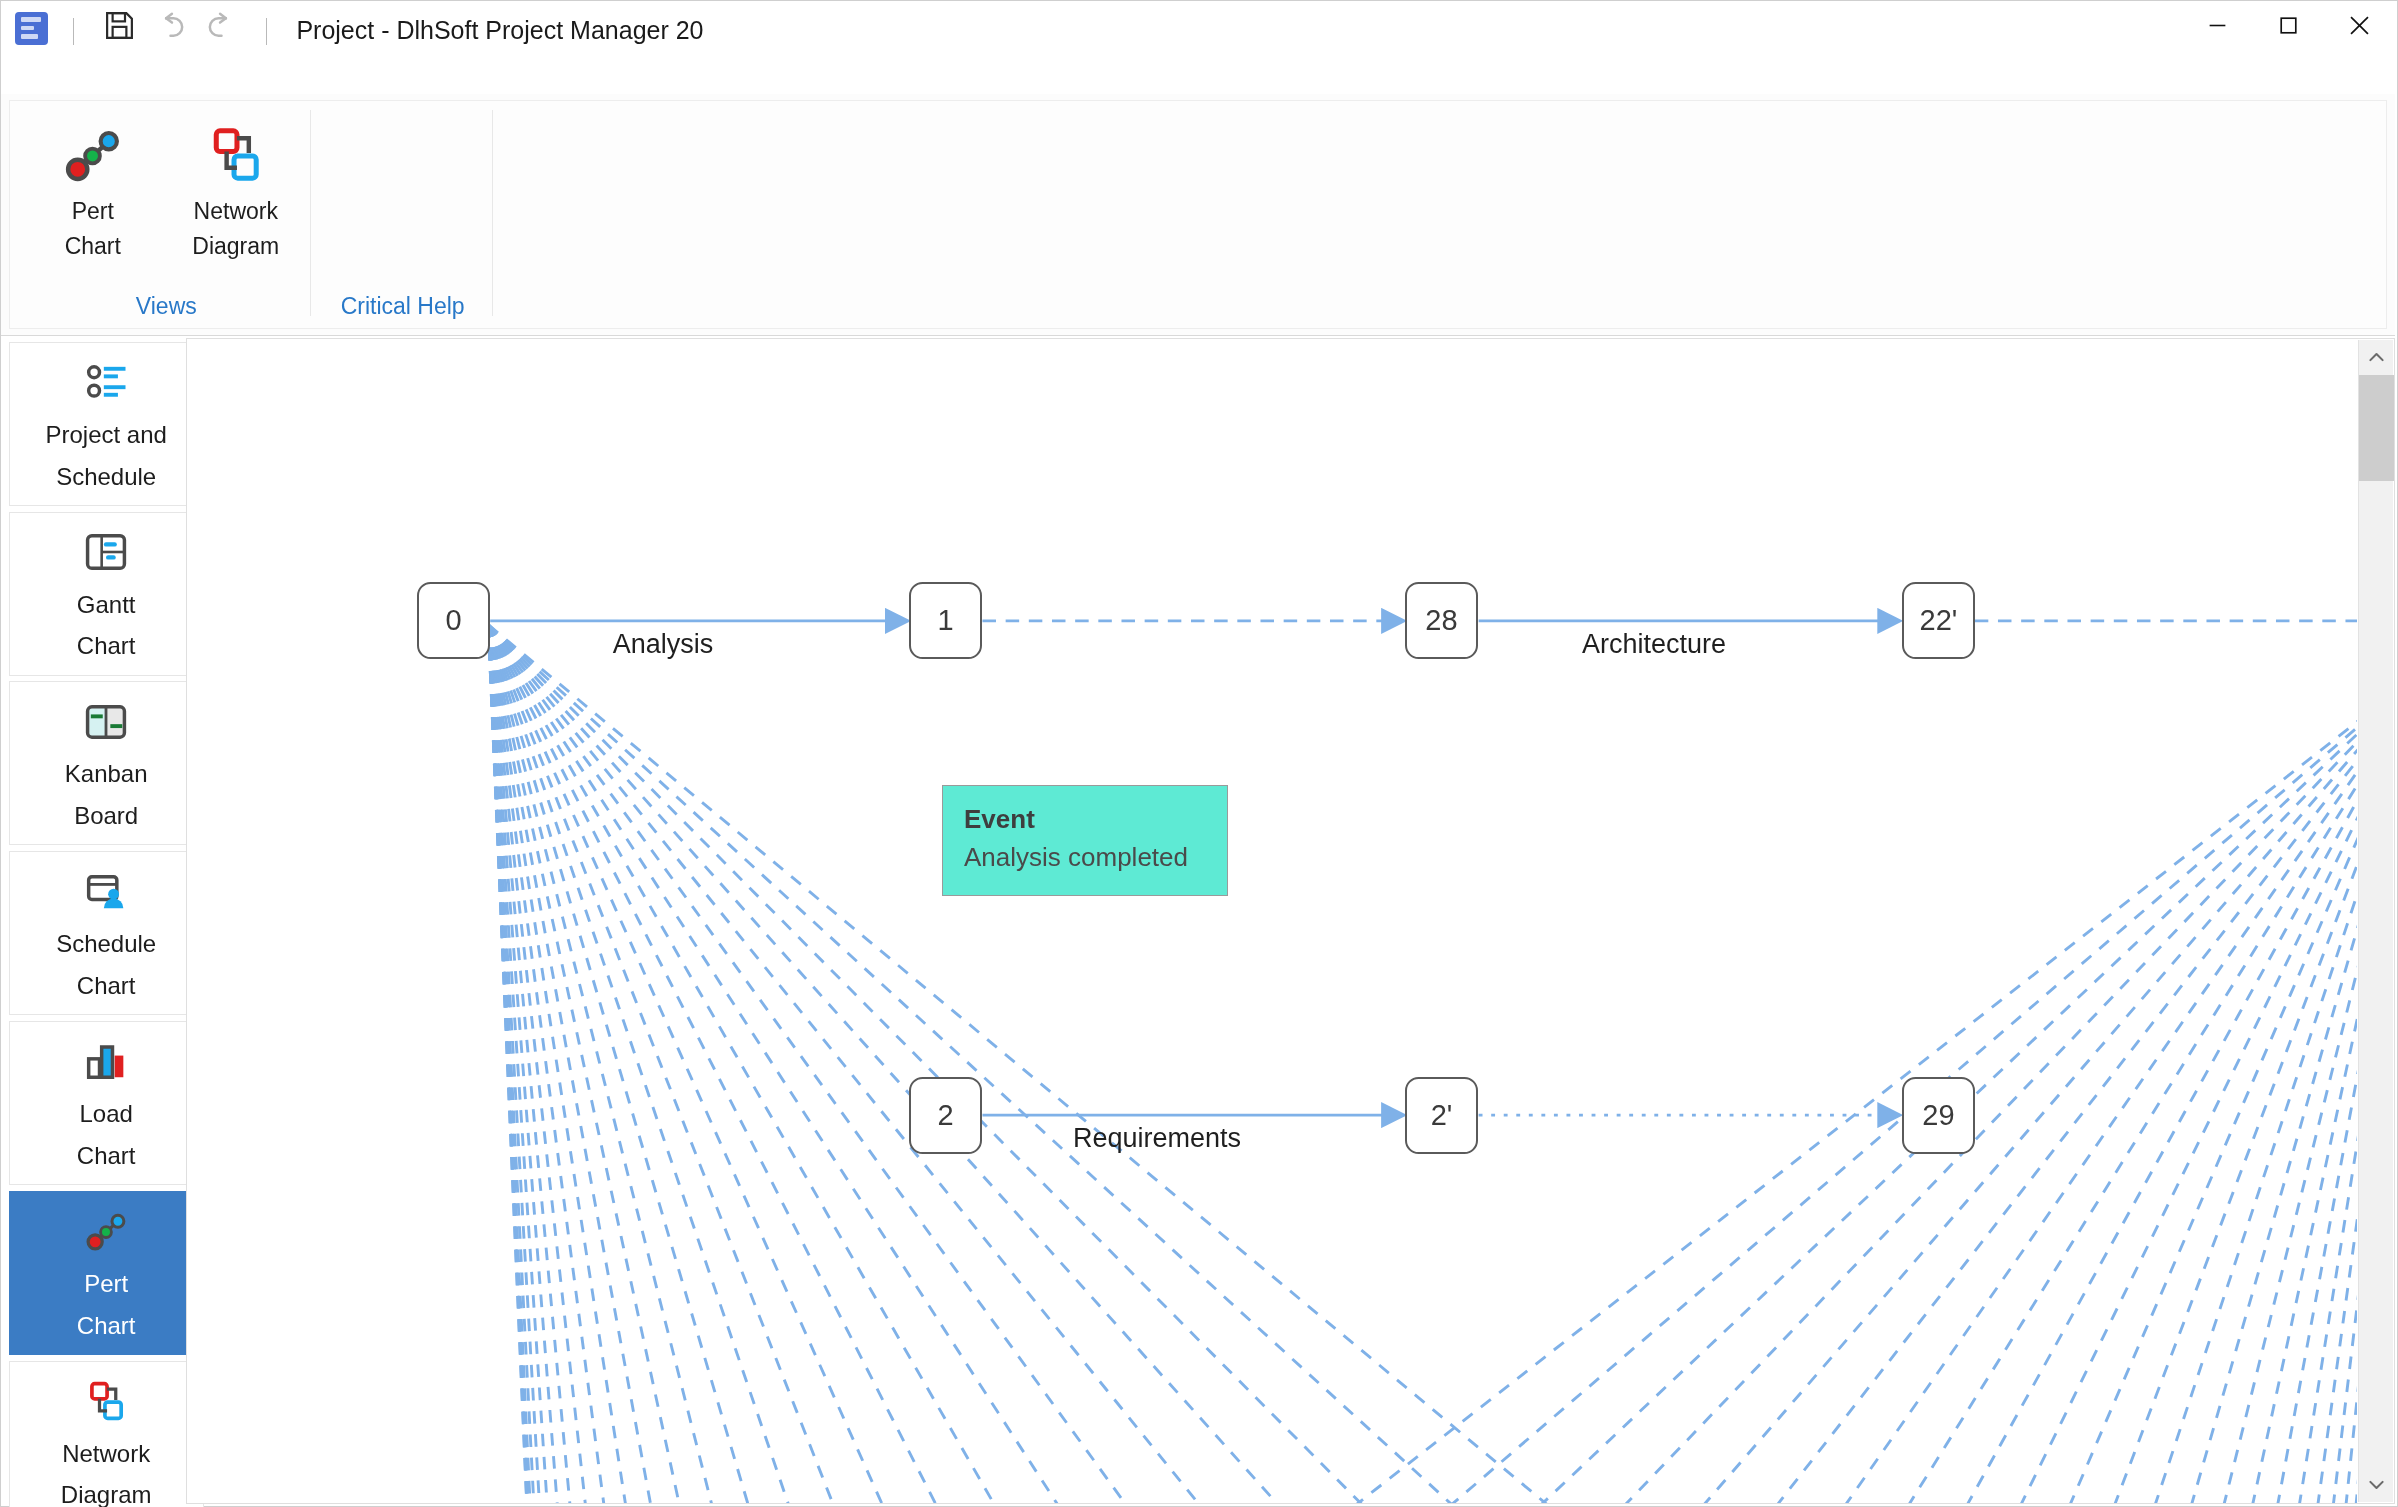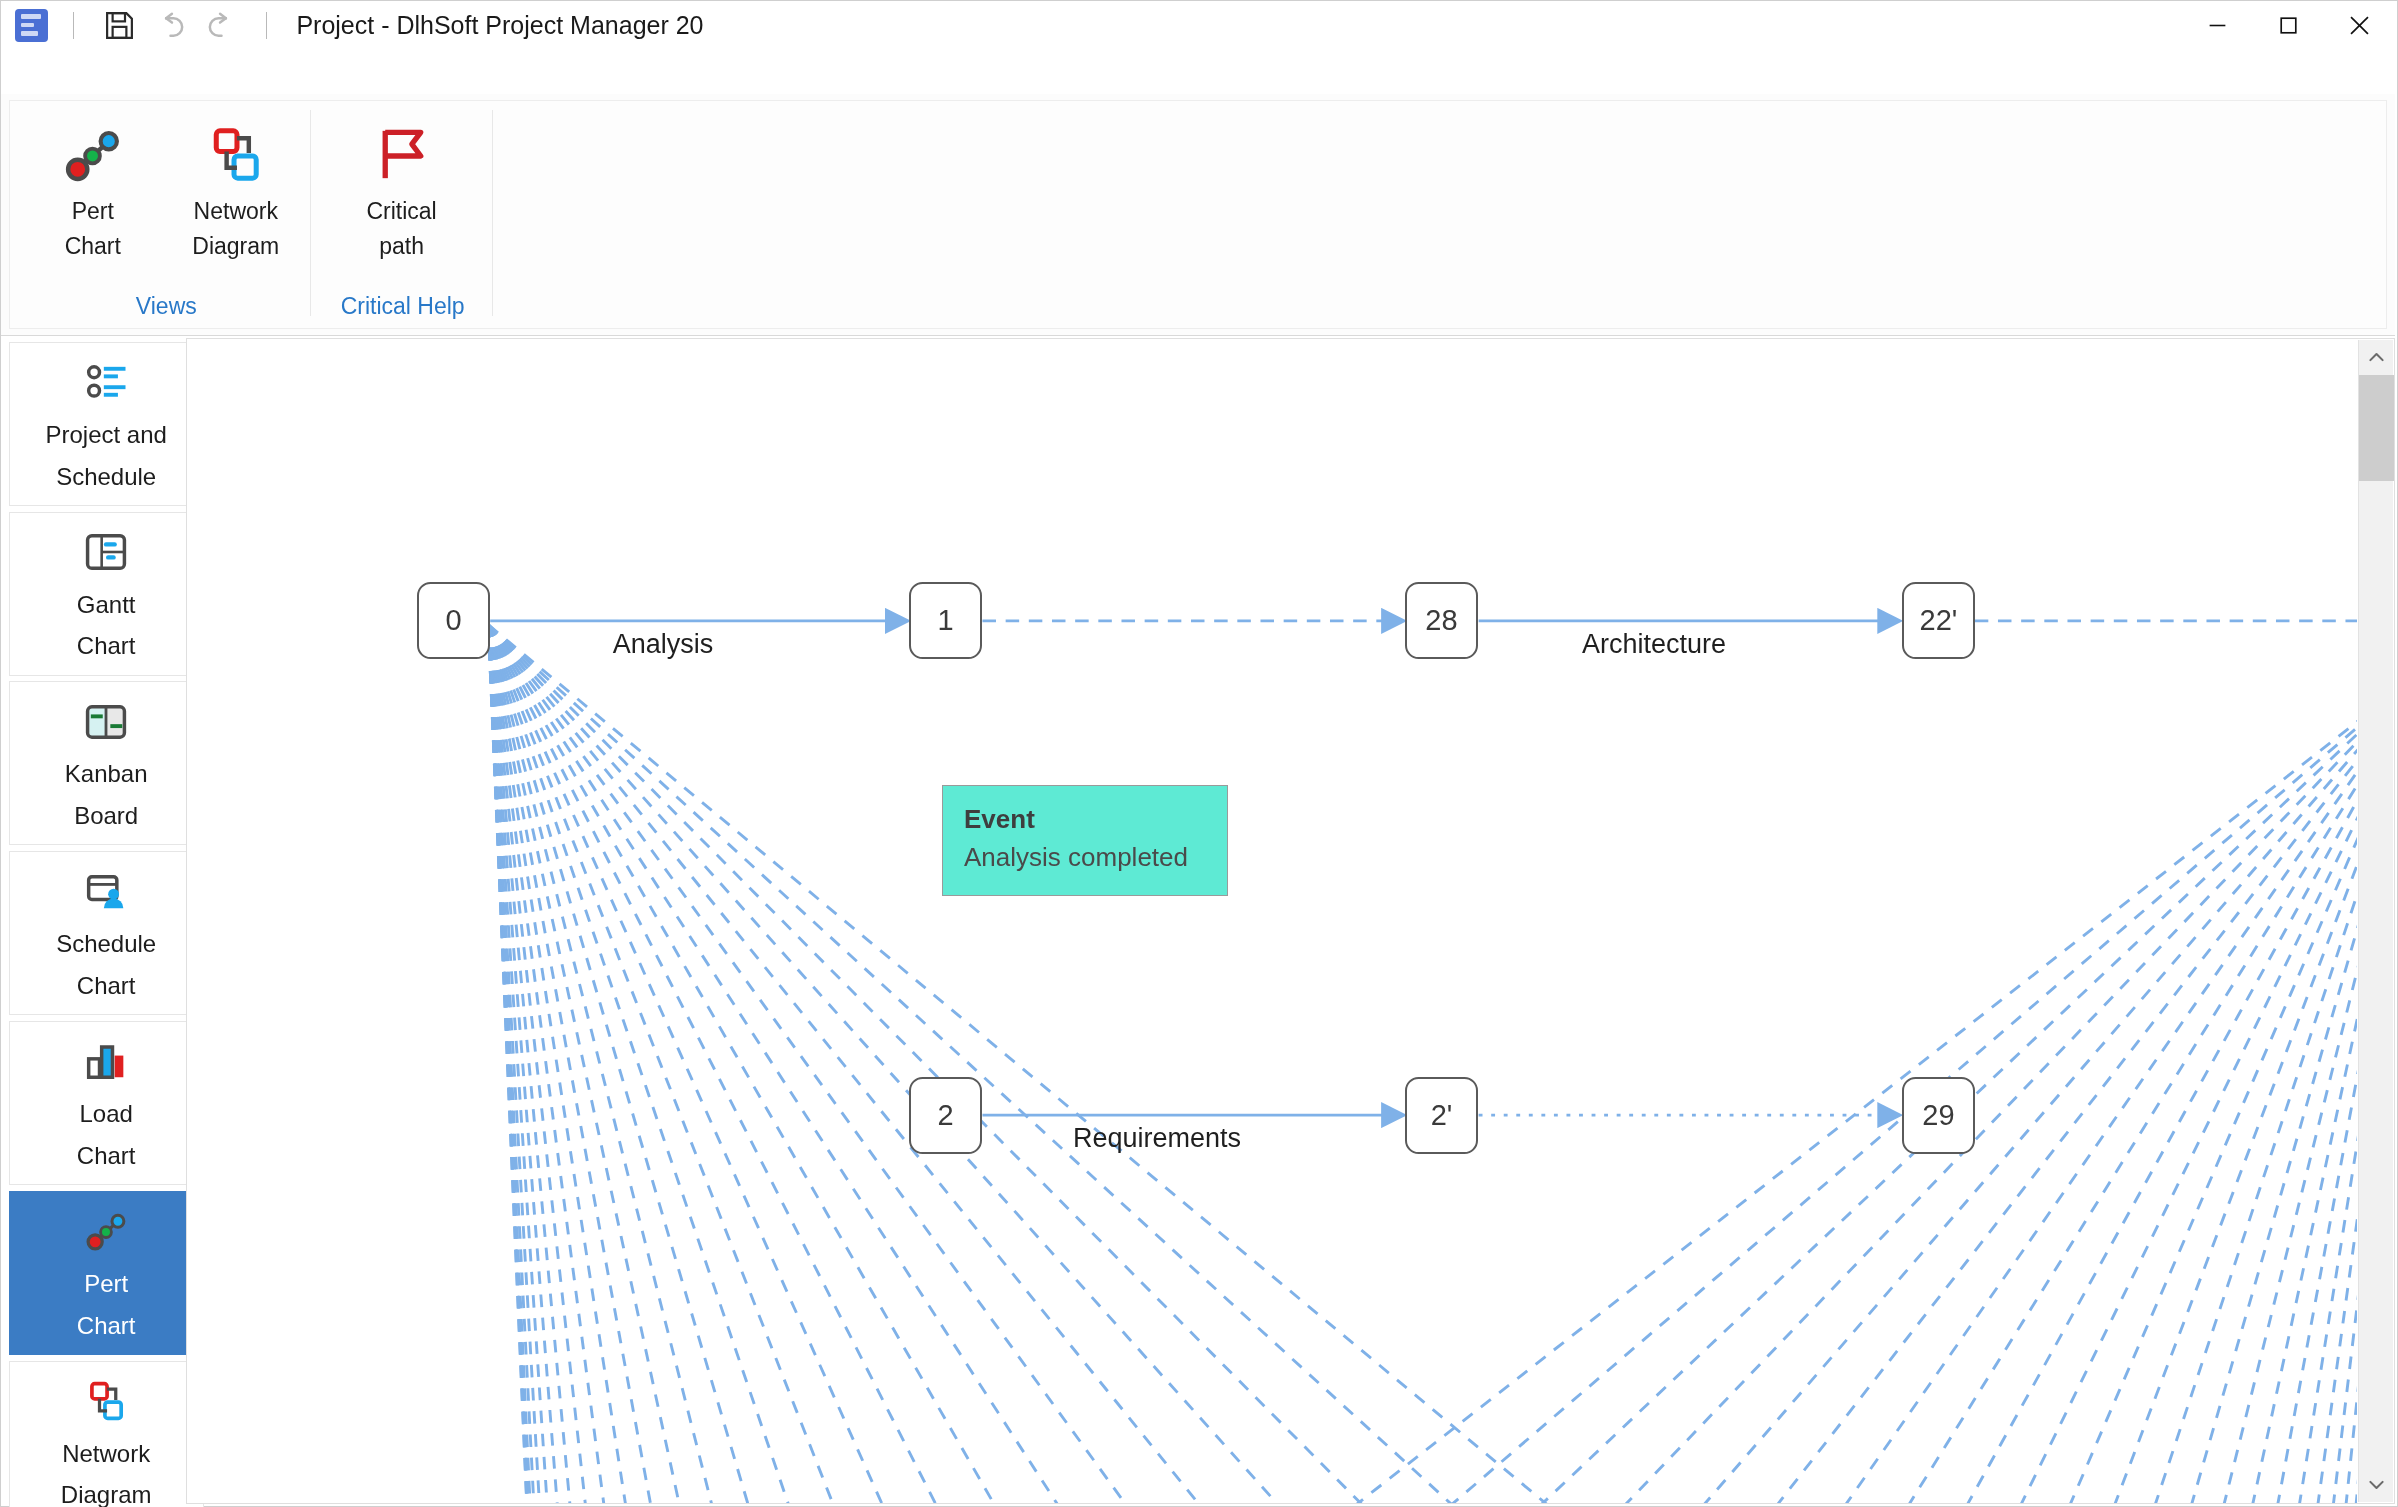--- a/index.html
+++ b/index.html
@@ -16,21 +16,21 @@
     border: 1.9px solid #cfcfcf;
   }
 
   
   .titlebar {
     position: absolute; left: 0; top: 0;
     width: 2394px; height: 48px;
     background: #ffffff;
     display: flex; align-items: center;
   }
-  .qat { display: flex; align-items: center; padding-left: 13.5px; gap: 12px; }
+  .qat { display: flex; align-items: flex-end; padding-left: 13.5px; gap: 12px; }
   .app-logo {
     width: 33px; height: 33px; border-radius: 3.9px;
     background: #4a6fd4;
     display: flex; flex-direction: column; justify-content: center; gap: 3.9px;
     padding: 5.8px 6.8px;
   }
   .app-logo i { display:block; height: 4.8px; background: #cfd9f5; border-radius:1px; }
   .app-logo i.l1 { width: 100%; }
   .app-logo i.l2 { width: 68%; }
   .app-logo i.l3 { width: 84%; }
@@ -253,32 +253,20 @@
             </div>
             <div class="lbl">Network</div>
             <div class="lbl">Diagram</div>
           </div>
         </div>
         <div class="gtitle">Views</div>
         <div class="gdiv"></div>
       </div>
 
       <div class="rgroup" style="left:303px; width:180px;">
-        <div class="items" style="padding-left:17.4px;">
-          <div class="rbtn">
-            <div class="ico">
-              <svg width="71" height="71" viewBox="0 0 48 48" fill="none" stroke="#cc2027" stroke-width="3.6" stroke-linejoin="round">
-                <path d="M13 8v32"></path>
-                <path d="M13 9h24l-6 8 6 8H13"></path>
-              </svg>
-            </div>
-            <div class="lbl">Critical</div>
-            <div class="lbl">path</div>
-          </div>
-        </div>
         <div class="gtitle">Critical Help</div>
         <div class="gdiv"></div>
       </div>
 
     </div>
   </div>
 
   <div class="sidebar">
 
     <div class="sb-item">

